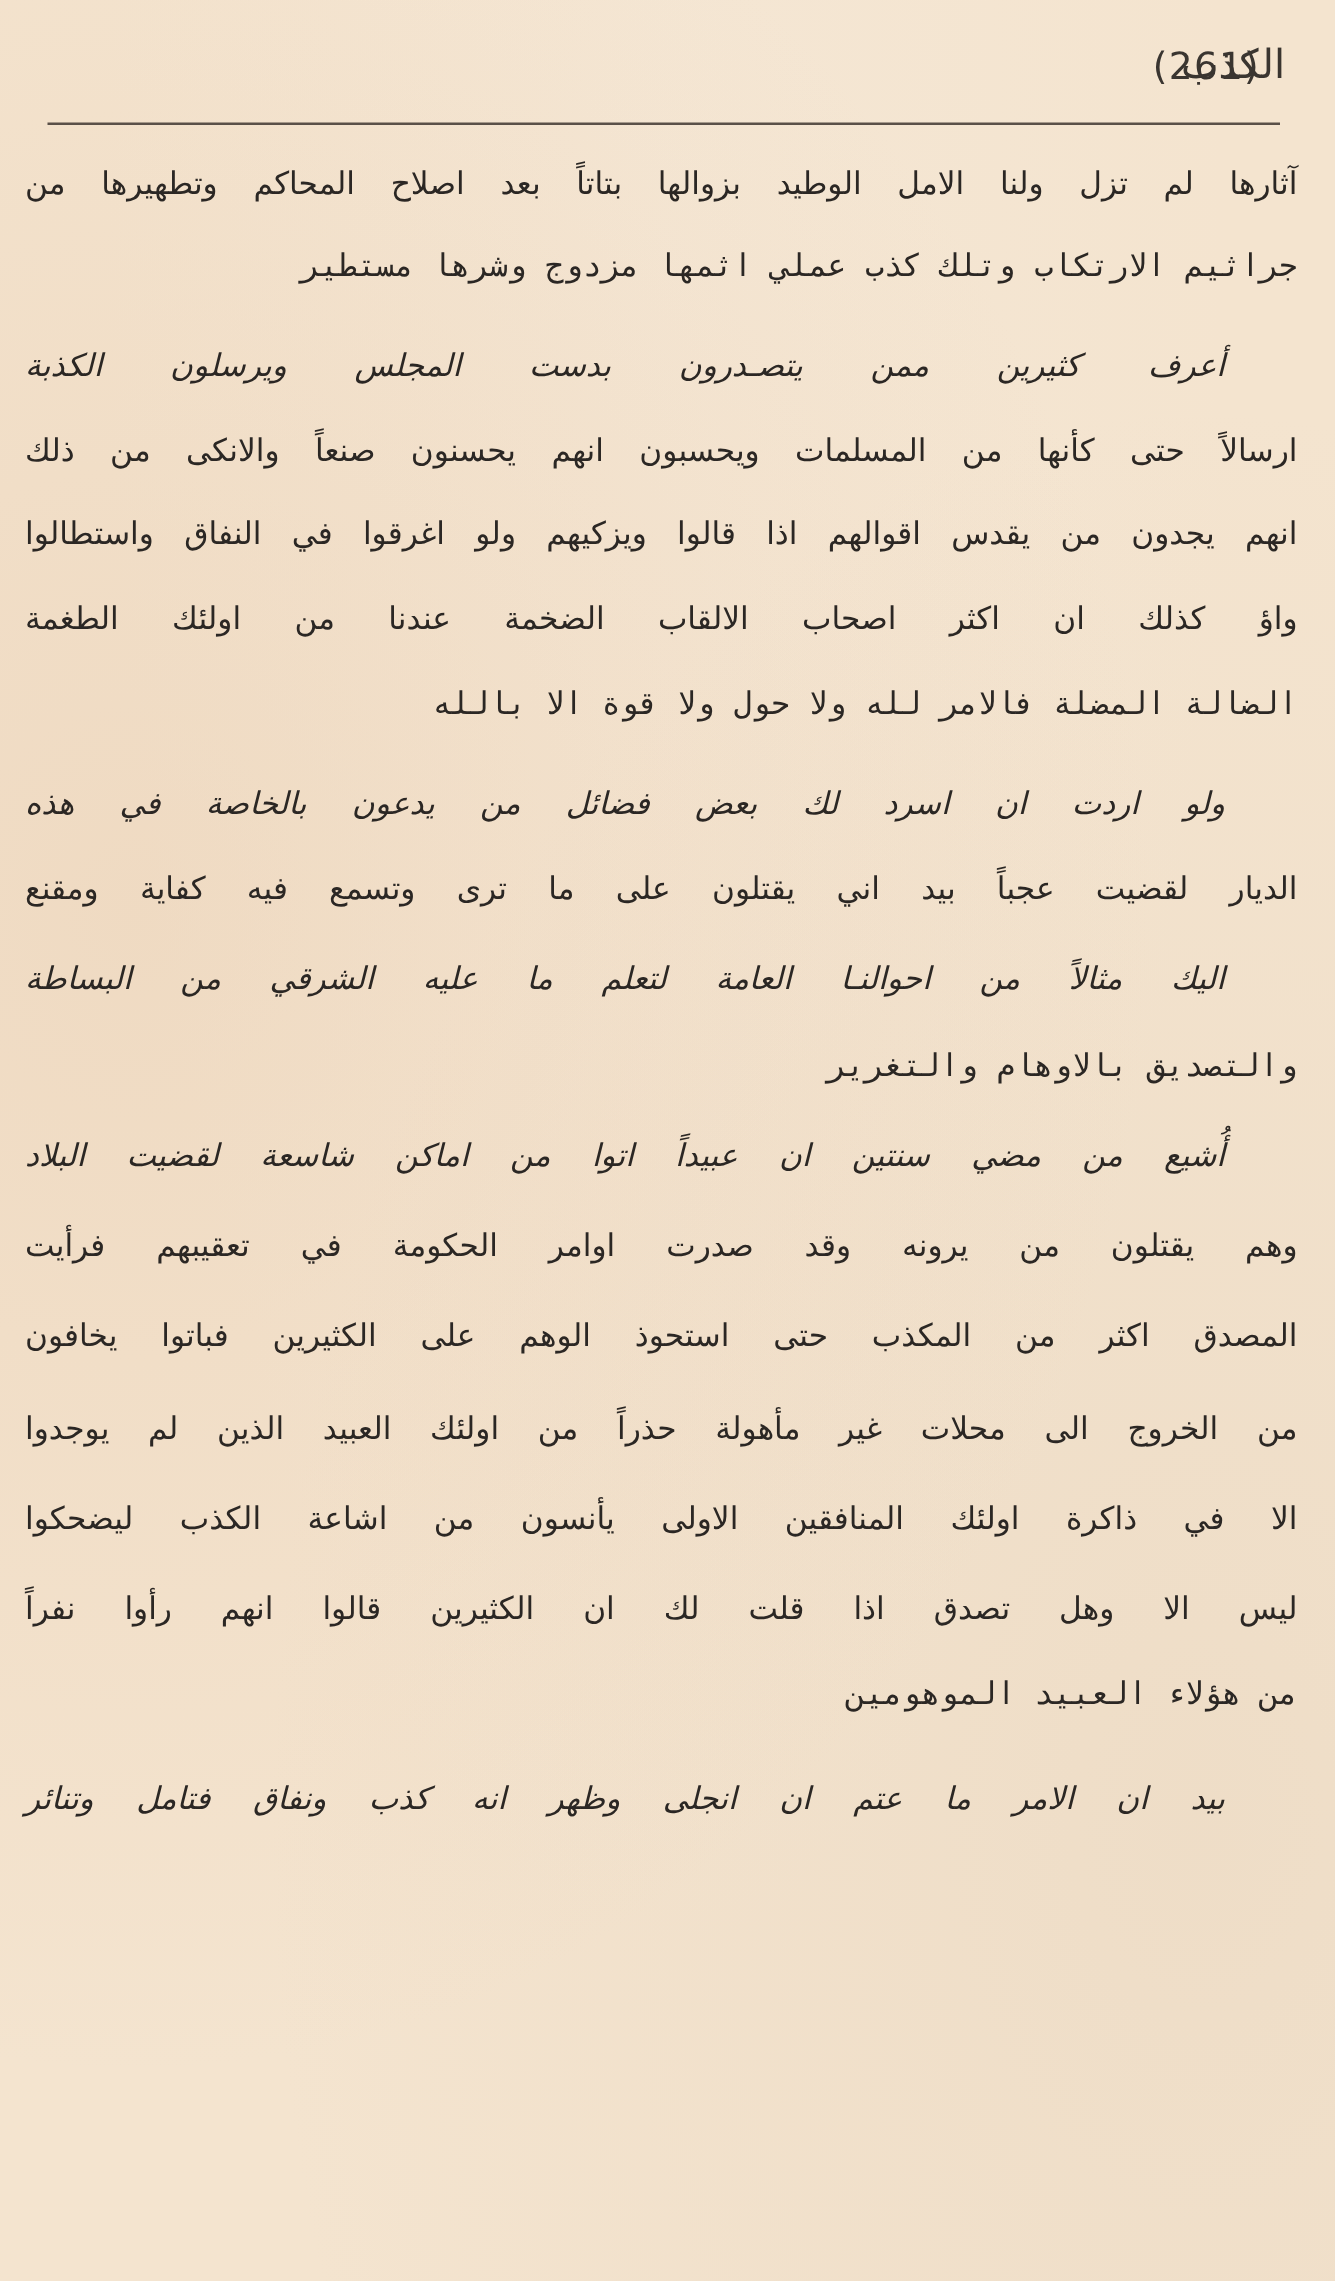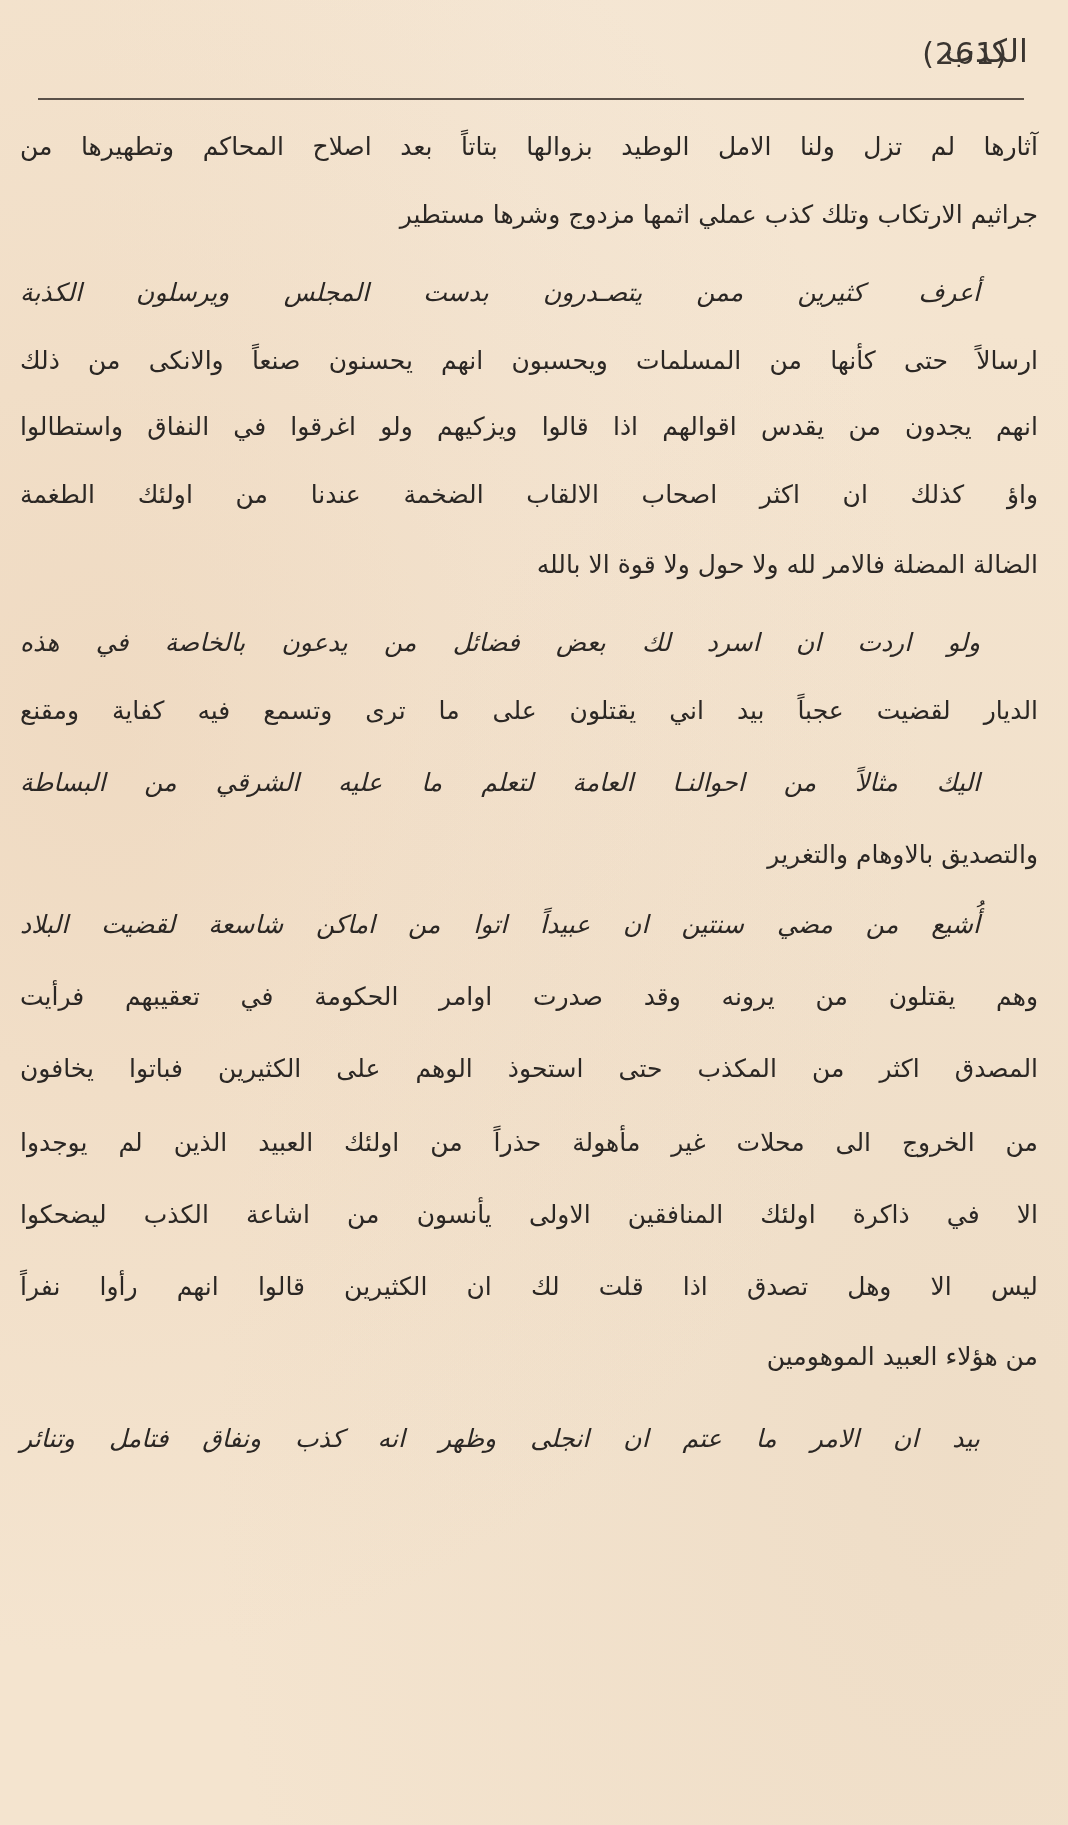--- a/index.html
+++ b/index.html
@@ -73,20 +73,21 @@
       text-align: justify;
       text-align-last: justify;
       color: #2b2724;
     }
     .line.indent {
       right: 58px;
       font-style: italic;
     }
     .line.short {
       text-align-last: right;
+      font-family: Liberation Mono, monospace;
     }
   </style>
 </head>
 <body>
 
 <div class="page">
 
   <div class="header">
     <span class="running-title">الكذب</span>
     <span class="page-number">(261)</span>

